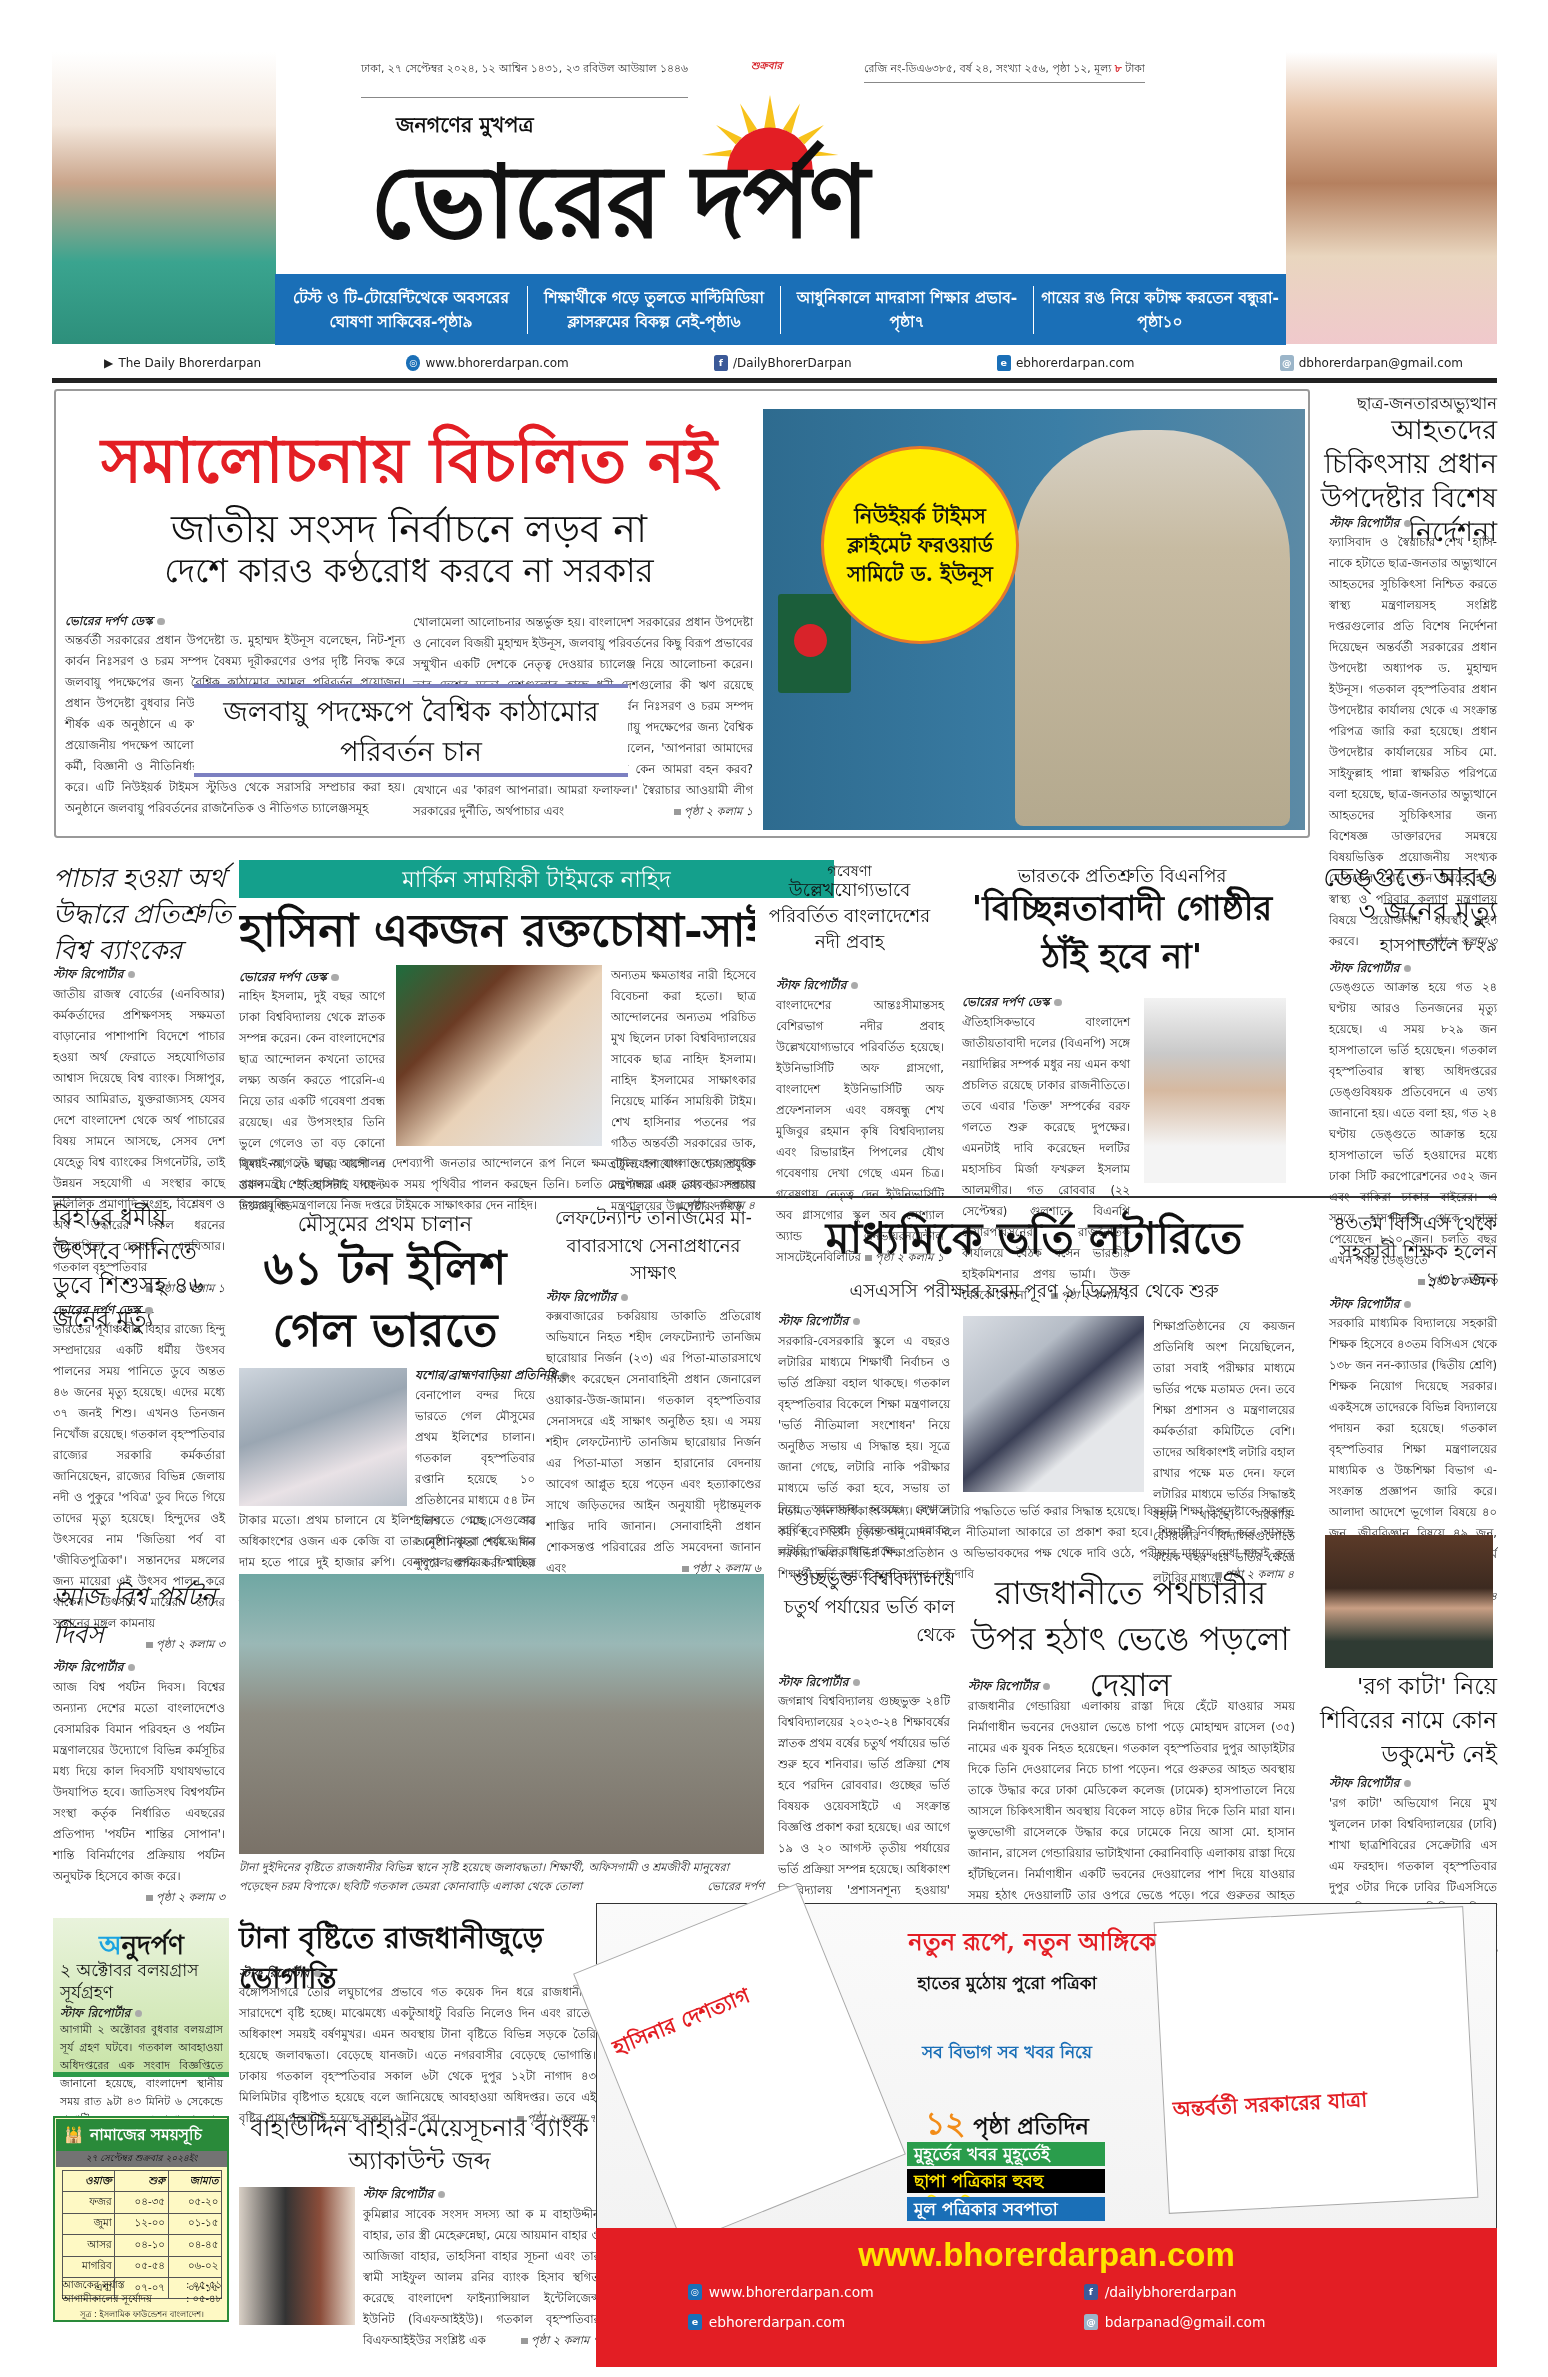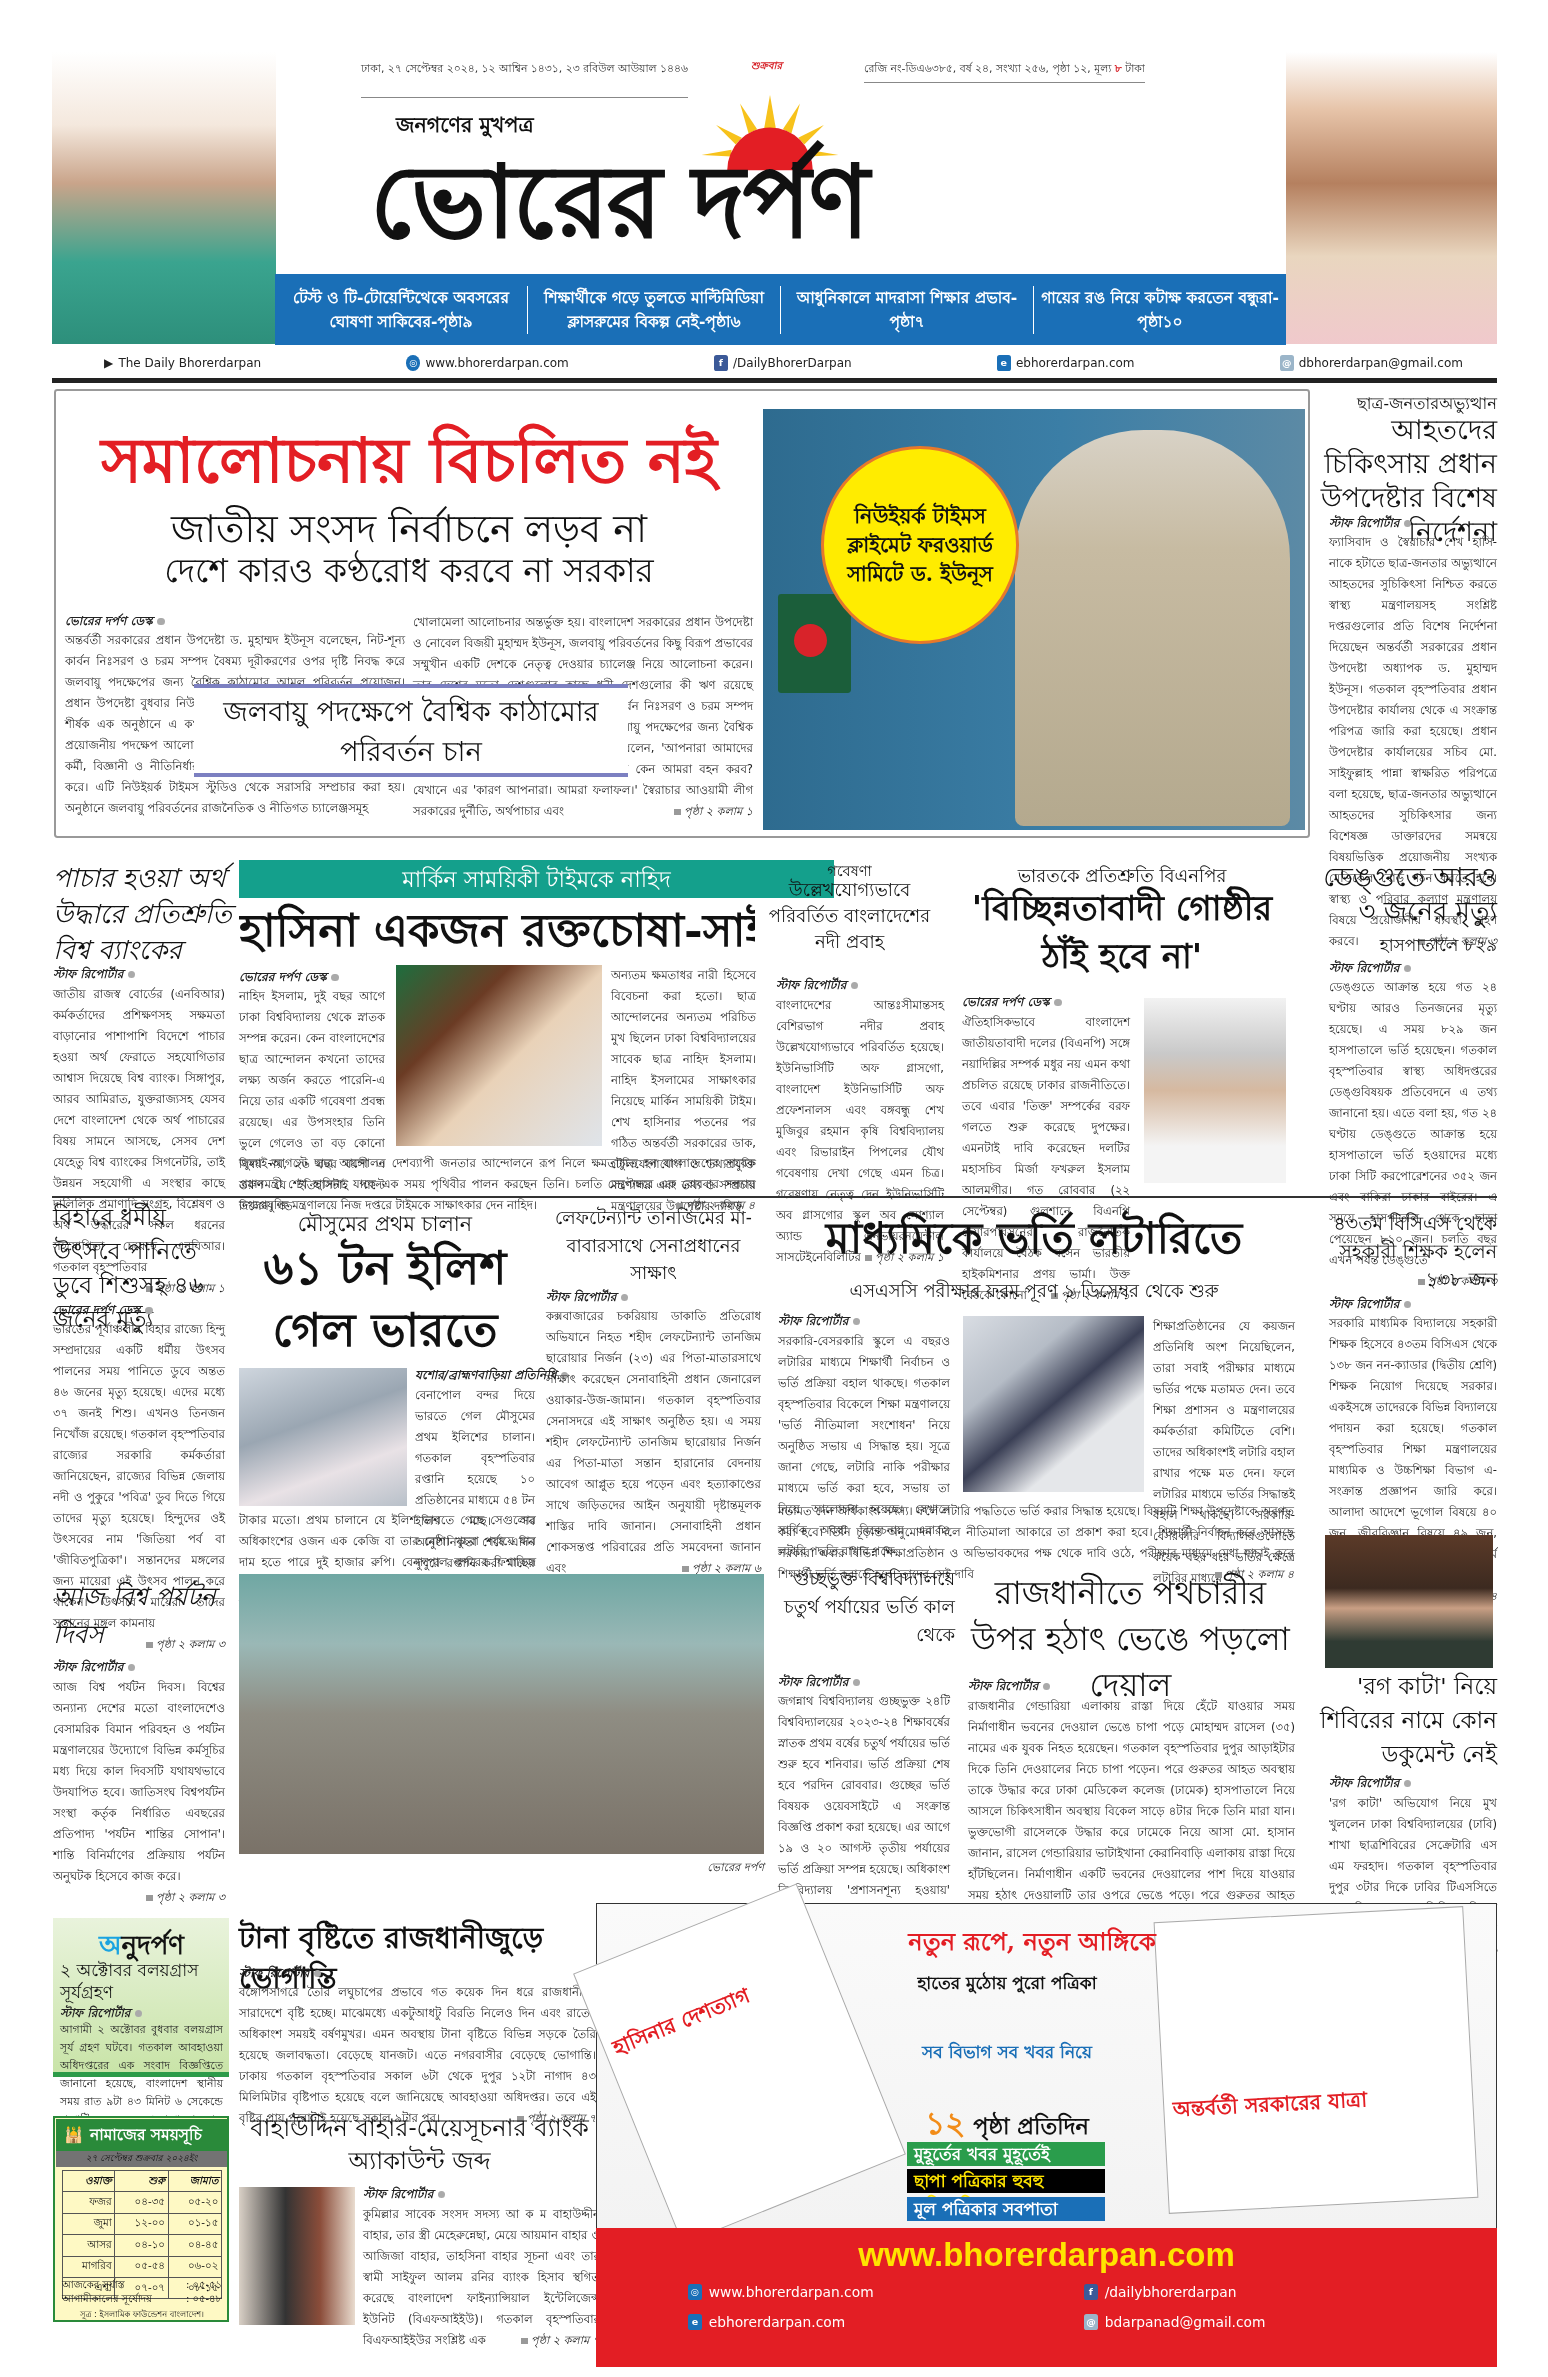--- a/index.html
+++ b/index.html
@@ -295,21 +295,21 @@
 
 <div class="abs serif" id="bcs-head">৪৩তম বিসিএস থেকে সহকারী শিক্ষক হলেন ১৩৮ জন</div>
 <div class="abs byline" id="bcs-by"><span>স্টাফ রিপোর্টার</span><span class="dot"></span></div>
 <div class="abs body-text" id="bcs-body"><span>সরকারি মাধ্যমিক বিদ্যালয়ে সহকারী শিক্ষক হিসেবে ৪৩তম বিসিএস থেকে ১৩৮ জন নন-ক্যাডার (দ্বিতীয় শ্রেণি) শিক্ষক নিয়োগ দিয়েছে সরকার। একইসঙ্গে তাদেরকে বিভিন্ন বিদ্যালয়ে পদায়ন করা হয়েছে। গতকাল বৃহস্পতিবার শিক্ষা মন্ত্রণালয়ের মাধ্যমিক ও উচ্চশিক্ষা বিভাগ এ-সংক্রান্ত প্রজ্ঞাপন জারি করে। আলাদা আদেশে ভূগোল বিষয়ে ৪০ জন, জীববিজ্ঞান বিষয়ে ৪৯ জন, বাংলা বিষয়ে ৩৪ জন এবং ধর্ম বিষয়ে ১৫ জন নিয়োগ</span> <span class="jump">পৃষ্ঠা ২ কলাম ৪</span></div>
 
 <div class="abs serif head" id="porjoton-head">আজ বিশ্ব পর্যটন দিবস</div>
 <div class="abs byline" id="porjoton-by"><span>স্টাফ রিপোর্টার</span><span class="dot"></span></div>
 <div class="abs body-text" id="porjoton-body"><span>আজ বিশ্ব পর্যটন দিবস। বিশ্বের অন্যান্য দেশের মতো বাংলাদেশেও বেসামরিক বিমান পরিবহন ও পর্যটন মন্ত্রণালয়ের উদ্যোগে বিভিন্ন কর্মসূচির মধ্য দিয়ে কাল দিবসটি যথাযথভাবে উদযাপিত হবে। জাতিসংঘ বিশ্বপর্যটন সংস্থা কর্তৃক নির্ধারিত এবছরের প্রতিপাদ্য 'পর্যটন শান্তির সোপান'। শান্তি বিনির্মাণের প্রক্রিয়ায় পর্যটন অনুঘটক হিসেবে কাজ করে।</span> <span class="jump">পৃষ্ঠা ২ কলাম ৩</span></div>
 
 <div class="abs photo" id="flood-photo"></div>
-<div class="abs" id="flood-caption"> <span style="float:right">ভোরের দর্পণ</span></div>
+<div class="abs" id="flood-caption"><span>টানা দুইদিনের বৃষ্টিতে রাজধানীর বিভিন্ন স্থানে সৃষ্টি হয়েছে জলাবদ্ধতা। শিক্ষার্থী, অফিসগামী ও শ্রমজীবী মানুষেরা পড়েছেন চরম বিপাকে। ছবিটি গতকাল ডেমরা কোনাবাড়ি এলাকা থেকে তোলা</span> <span style="float:right">ভোরের দর্পণ</span></div>
 
 <div class="abs serif" id="guccho-head">গুচ্ছভুক্ত বিশ্ববিদ্যালয়ে চতুর্থ পর্যায়ের ভর্তি কাল থেকে</div>
 <div class="abs byline" id="guccho-by"><span>স্টাফ রিপোর্টার</span><span class="dot"></span></div>
 <div class="abs body-text" id="guccho-body"><span>জগন্নাথ বিশ্ববিদ্যালয় গুচ্ছভুক্ত ২৪টি বিশ্ববিদ্যালয়ের ২০২৩-২৪ শিক্ষাবর্ষের স্নাতক প্রথম বর্ষের চতুর্থ পর্যায়ের ভর্তি শুরু হবে শনিবার। ভর্তি প্রক্রিয়া শেষ হবে পরদিন রোববার। গুচ্ছের ভর্তি বিষয়ক ওয়েবসাইটে এ সংক্রান্ত বিজ্ঞপ্তি প্রকাশ করা হয়েছে। এর আগে ১৯ ও ২০ আগস্ট তৃতীয় পর্যায়ের ভর্তি প্রক্রিয়া সম্পন্ন হয়েছে। অধিকাংশ বিশ্ববিদ্যালয় 'প্রশাসনশূন্য হওয়ায়' এবং বন্যা পরিস্থিতির কারণে ভর্তি কার্যক্রম শেষ করে ক্লাস শুরুর তারিখ ঠিক</span> <span class="jump">পৃষ্ঠা ২ কলাম ৬</span></div>
 
 <div class="abs serif" id="rajdhani-head">রাজধানীতে পথচারীর উপর হঠাৎ ভেঙে পড়লো দেয়াল</div>
 <div class="abs byline" id="rajdhani-by"><span>স্টাফ রিপোর্টার</span><span class="dot"></span></div>
 <div class="abs body-text" id="rajdhani-body"><span>রাজধানীর গেন্ডারিয়া এলাকায় রাস্তা দিয়ে হেঁটে যাওয়ার সময় নির্মাণাধীন ভবনের দেওয়াল ভেঙে চাপা পড়ে মোহাম্মদ রাসেল (৩৫) নামের এক যুবক নিহত হয়েছেন। গতকাল বৃহস্পতিবার দুপুর আড়াইটার দিকে তিনি দেওয়ালের নিচে চাপা পড়েন। পরে গুরুতর আহত অবস্থায় তাকে উদ্ধার করে ঢাকা মেডিকেল কলেজ (ঢামেক) হাসপাতালে নিয়ে আসলে চিকিৎসাধীন অবস্থায় বিকেল সাড়ে ৪টার দিকে তিনি মারা যান। ভুক্তভোগী রাসেলকে উদ্ধার করে ঢামেকে নিয়ে আসা মো. হাসান জানান, রাসেল গেন্ডারিয়ার ভাটাইখানা কেরানিবাড়ি এলাকায় রাস্তা দিয়ে হাঁটছিলেন। নির্মাণাধীন একটি ভবনের দেওয়ালের পাশ দিয়ে যাওয়ার সময় হঠাৎ দেওয়ালটি তার ওপরে ভেঙে পড়ে। পরে গুরুতর আহত অবস্থায় তাকে উদ্ধার করে ঢামেকে নিয়ে আসা হয়। ঢামেকের নিউরো সার্জারি বিভাগে চিকিৎসাধীন অবস্থায় বিকেলে তার মৃত্যু হয়। নিহত মোহাম্মদ রাসেল গেন্ডারিয়া এলাকায় বসবাস করতেন। তিনি মিটফোর্ড এলাকায় একটি</span> <span class="jump">পৃষ্ঠা ২ কলাম ৩</span></div>
 
 <div class="abs photo" id="shibir-photo"></div>

